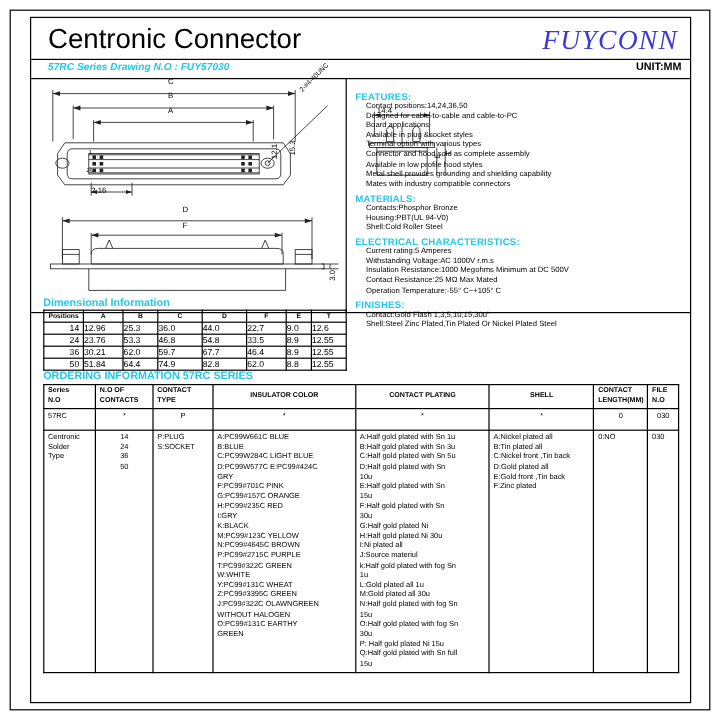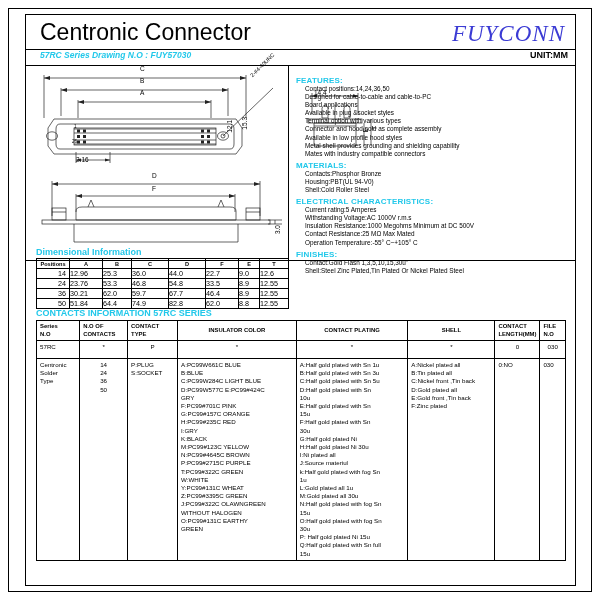--- a/index.html
+++ b/index.html
@@ -315,21 +315,21 @@
           <td>64.4</td>
           <td>74.9</td>
           <td>82.8</td>
           <td>62.0</td>
           <td>8.8</td>
           <td>12.55</td>
         </tr>
       </tbody>
   </table>
 
-  <div class="ordtitle">CONTACTS INFORMATION 57RC SERIES</div>
+  <div class="ordtitle">ORDERING INFORMATION 57RC SERIES</div>
   <table class="ordtbl">
     <thead>
         <tr id="ord-head">
           <th class="lft" style="width: 42px;">Series<br>N.O</th>
           <th class="lft" style="width: 46px;">N.O OF<br>CONTACTS</th>
           <th class="lft" style="width: 50px;">CONTACT<br>TYPE</th>
           <th style="width: 128px;">INSULATOR COLOR</th>
           <th style="width: 118px;">CONTACT PLATING</th>
           <th style="width: 90px;">SHELL</th>
           <th class="lft" style="width: 36px;">CONTACT<br>LENGTH(MM)</th>

